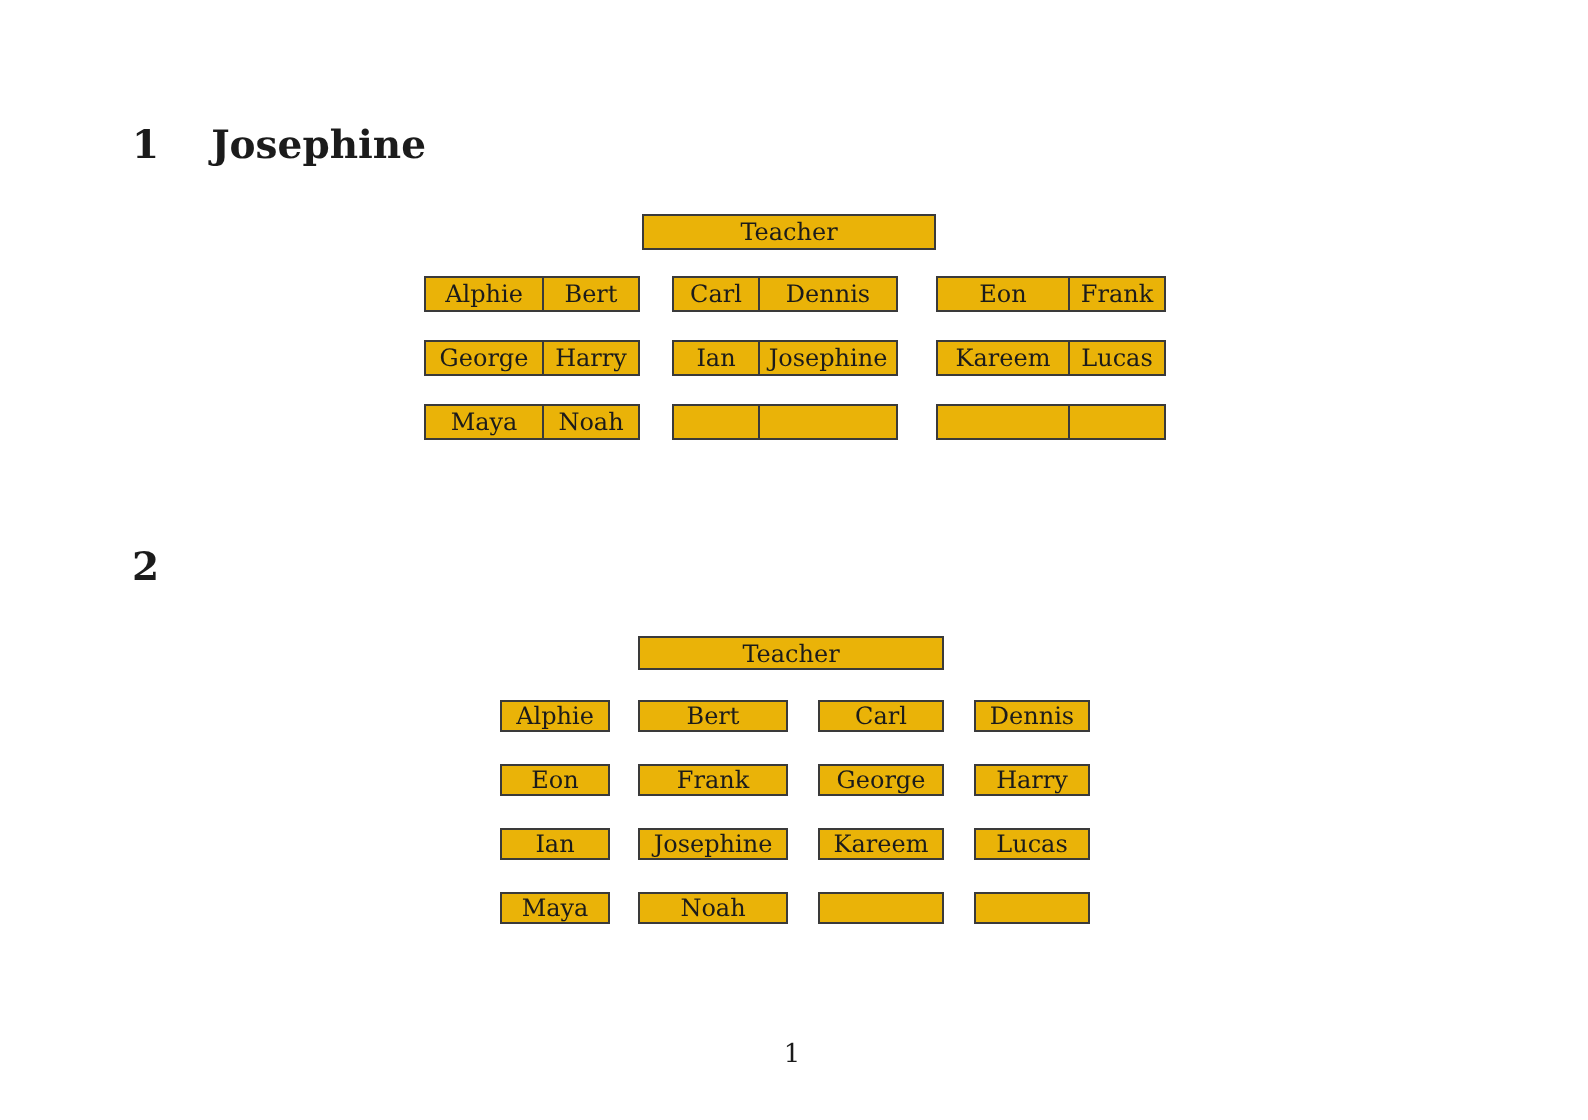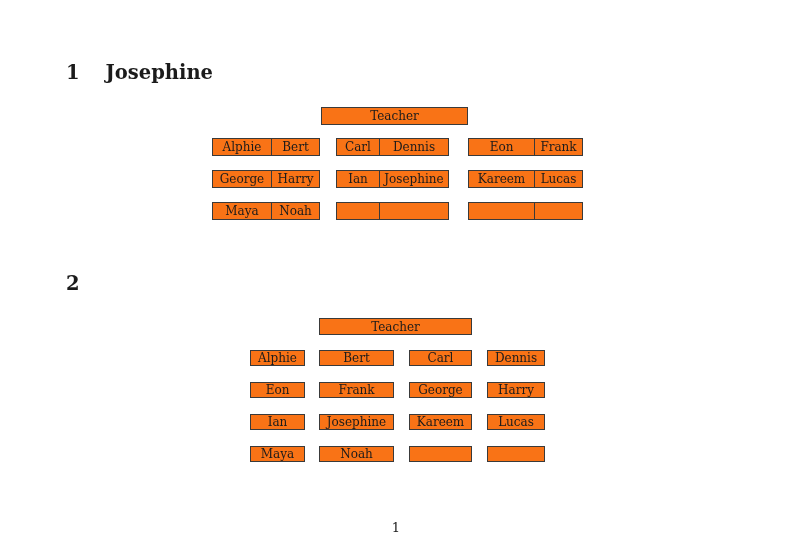--- a/index.html
+++ b/index.html
@@ -19,21 +19,21 @@
     gap: 26px;
     font-weight: bold;
     font-size: 19.5px;
     line-height: 22px;
     color: #1b1b1b;
     white-space: nowrap;
   }
   .box {
     position: absolute;
     border: 1px solid #3a3a3a;
-    background: #f97316;
+    background: #eab308;
     display: flex;
     align-items: center;
     justify-content: center;
     font-size: 12px;
     line-height: 1;
     color: #1b1b1b;
   }
   .desk { justify-content: flex-start; padding: 0; }
   .desk .cell {
     display: flex;

